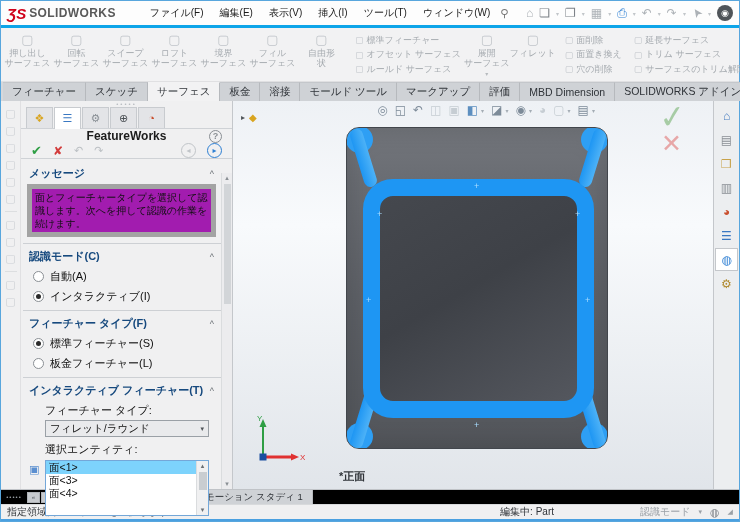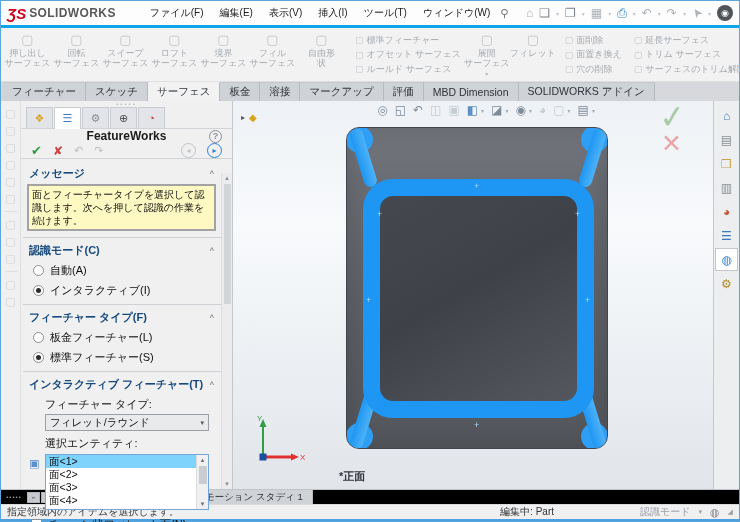--- a/index.html
+++ b/index.html
@@ -52,21 +52,21 @@
 .pm-tb{height:22px;display:flex;align-items:center;gap:11px;padding:0 10px;border-bottom:1px solid #cfd2d6}
 .ok{color:#2e9e44;font-weight:bold;font-size:13px}
 .cancel{color:#d23b3b;font-weight:bold;font-size:12px}
 .gray{color:#bcc0c4}
 .navc{width:15px;height:15px;border-radius:50%;border:1.3px solid #c0c4c8;color:#c0c4c8;display:flex;align-items:center;justify-content:center;font-size:8px}
 .navc.back{margin-left:auto}
 .navc.fwd{border-color:#2d7fd3;color:#2d7fd3}
 .pm-body{flex:1;padding:2px 16px 4px 6px;position:relative}
 .sech{display:flex;align-items:center;color:#16497e;font-weight:bold;font-size:11px;margin:5px 2px 3px 2px}
 .sech .chev{margin-left:auto;color:#6b7075;font-weight:normal;font-size:9px}
-.msg{background:#fef9c3;border:2px solid #a3a3a3;padding:2px 3px;font-size:10px;line-height:13px;color:#101010}
+.msg{background:#a21caf;border:5px solid #a3a3a3;padding:2px 3px;font-size:10px;line-height:13px;color:#101010}
 .hrline{height:1px;background:#cdd0d4;margin:6px -10px 1px -4px}
 .radio{display:flex;align-items:center;gap:6px;margin:5px 0 5px 6px;color:#101010}
 .rdot{width:11px;height:11px;border-radius:50%;border:1px solid #8a8f94;background:#fff;position:relative;flex:0 0 11px}
 .rdot.on::after{content:"";position:absolute;inset:2px;border-radius:50%;background:#2b2b2b}
 .lbl{margin:5px 0 2px 18px;color:#101010}
 .dd{margin-left:18px;width:164px;height:17px;background:#e9eaec;border:1px solid #9aa0a6;display:flex;align-items:center;padding:0 4px;font-size:10.5px;color:#101010}
 .dd .caret{margin-left:auto;color:#50555a;font-size:7px}
 .listwrap{position:relative;margin-left:18px;margin-top:3px}
 .faceico{position:absolute;left:-16px;top:3px;color:#5b8fd0;font-size:11px}
 .list{width:164px;height:56px;background:#fff;border:1px solid #74a7d8;position:relative;overflow:hidden;padding-right:12px}
@@ -260,20 +260,21 @@
     <div class="vsep"></div>
 
   </div>
 
   <div class="tabrow">
     <span class="ctab">フィーチャー</span>
     <span class="ctab">スケッチ</span>
     <span class="ctab active">サーフェス</span>
     <span class="ctab">板金</span>
     <span class="ctab">溶接</span>
+    <span class="ctab">モールド ツール</span>
     <span class="ctab">マークアップ</span>
     <span class="ctab">評価</span>
     <span class="ctab">MBD Dimension</span>
     <span class="ctab">SOLIDWORKS アドイン</span>
 
   </div>
 
   <div class="main">
 
     <div class="lstrip">
@@ -341,43 +342,42 @@
         <div class="radio">
             <span class="rdot on"></span>
             <span>インタラクティブ(I)</span>
           </div>
         <div class="hrline"></div>
         <div class="sech">
           <span>フィーチャー タイプ(F)</span>
           <span class="chev">^</span>
         </div>
         <div class="radio">
+            <span class="rdot on"></span>
+            <span>標準フィーチャー(S)</span>
+          </div>
+        <div class="radio">
             <span class="rdot"></span>
             <span>板金フィーチャー(L)</span>
-          </div>
-        <div class="radio">
-            <span class="rdot on"></span>
-            <span>標準フィーチャー(S)</span>
           </div>
         <div class="hrline"></div>
         <div class="sech">
           <span>インタラクティブ フィーチャー(T)</span>
           <span class="chev">^</span>
         </div>
         <div class="lbl">フィーチャー タイプ:</div>
         <div class="dd">
           <span>フィレット/ラウンド</span>
           <span class="caret">▾</span>
         </div>
         <div class="lbl">選択エンティティ:</div>
         <div class="listwrap">
           <span class="faceico">▣</span>
           <div class="list">
             <div class="li sel">面&lt;1&gt;</div>
-            <div class="li">面&lt;2&gt;</div>
             <div class="li">面&lt;3&gt;</div>
             <div class="li">面&lt;4&gt;</div>
             <div class="lsb">
               <span>▴</span>
               <span class="thumb"></span>
               <span class="sp"></span>
               <span>▾</span>
             </div>
           </div>
         </div>

